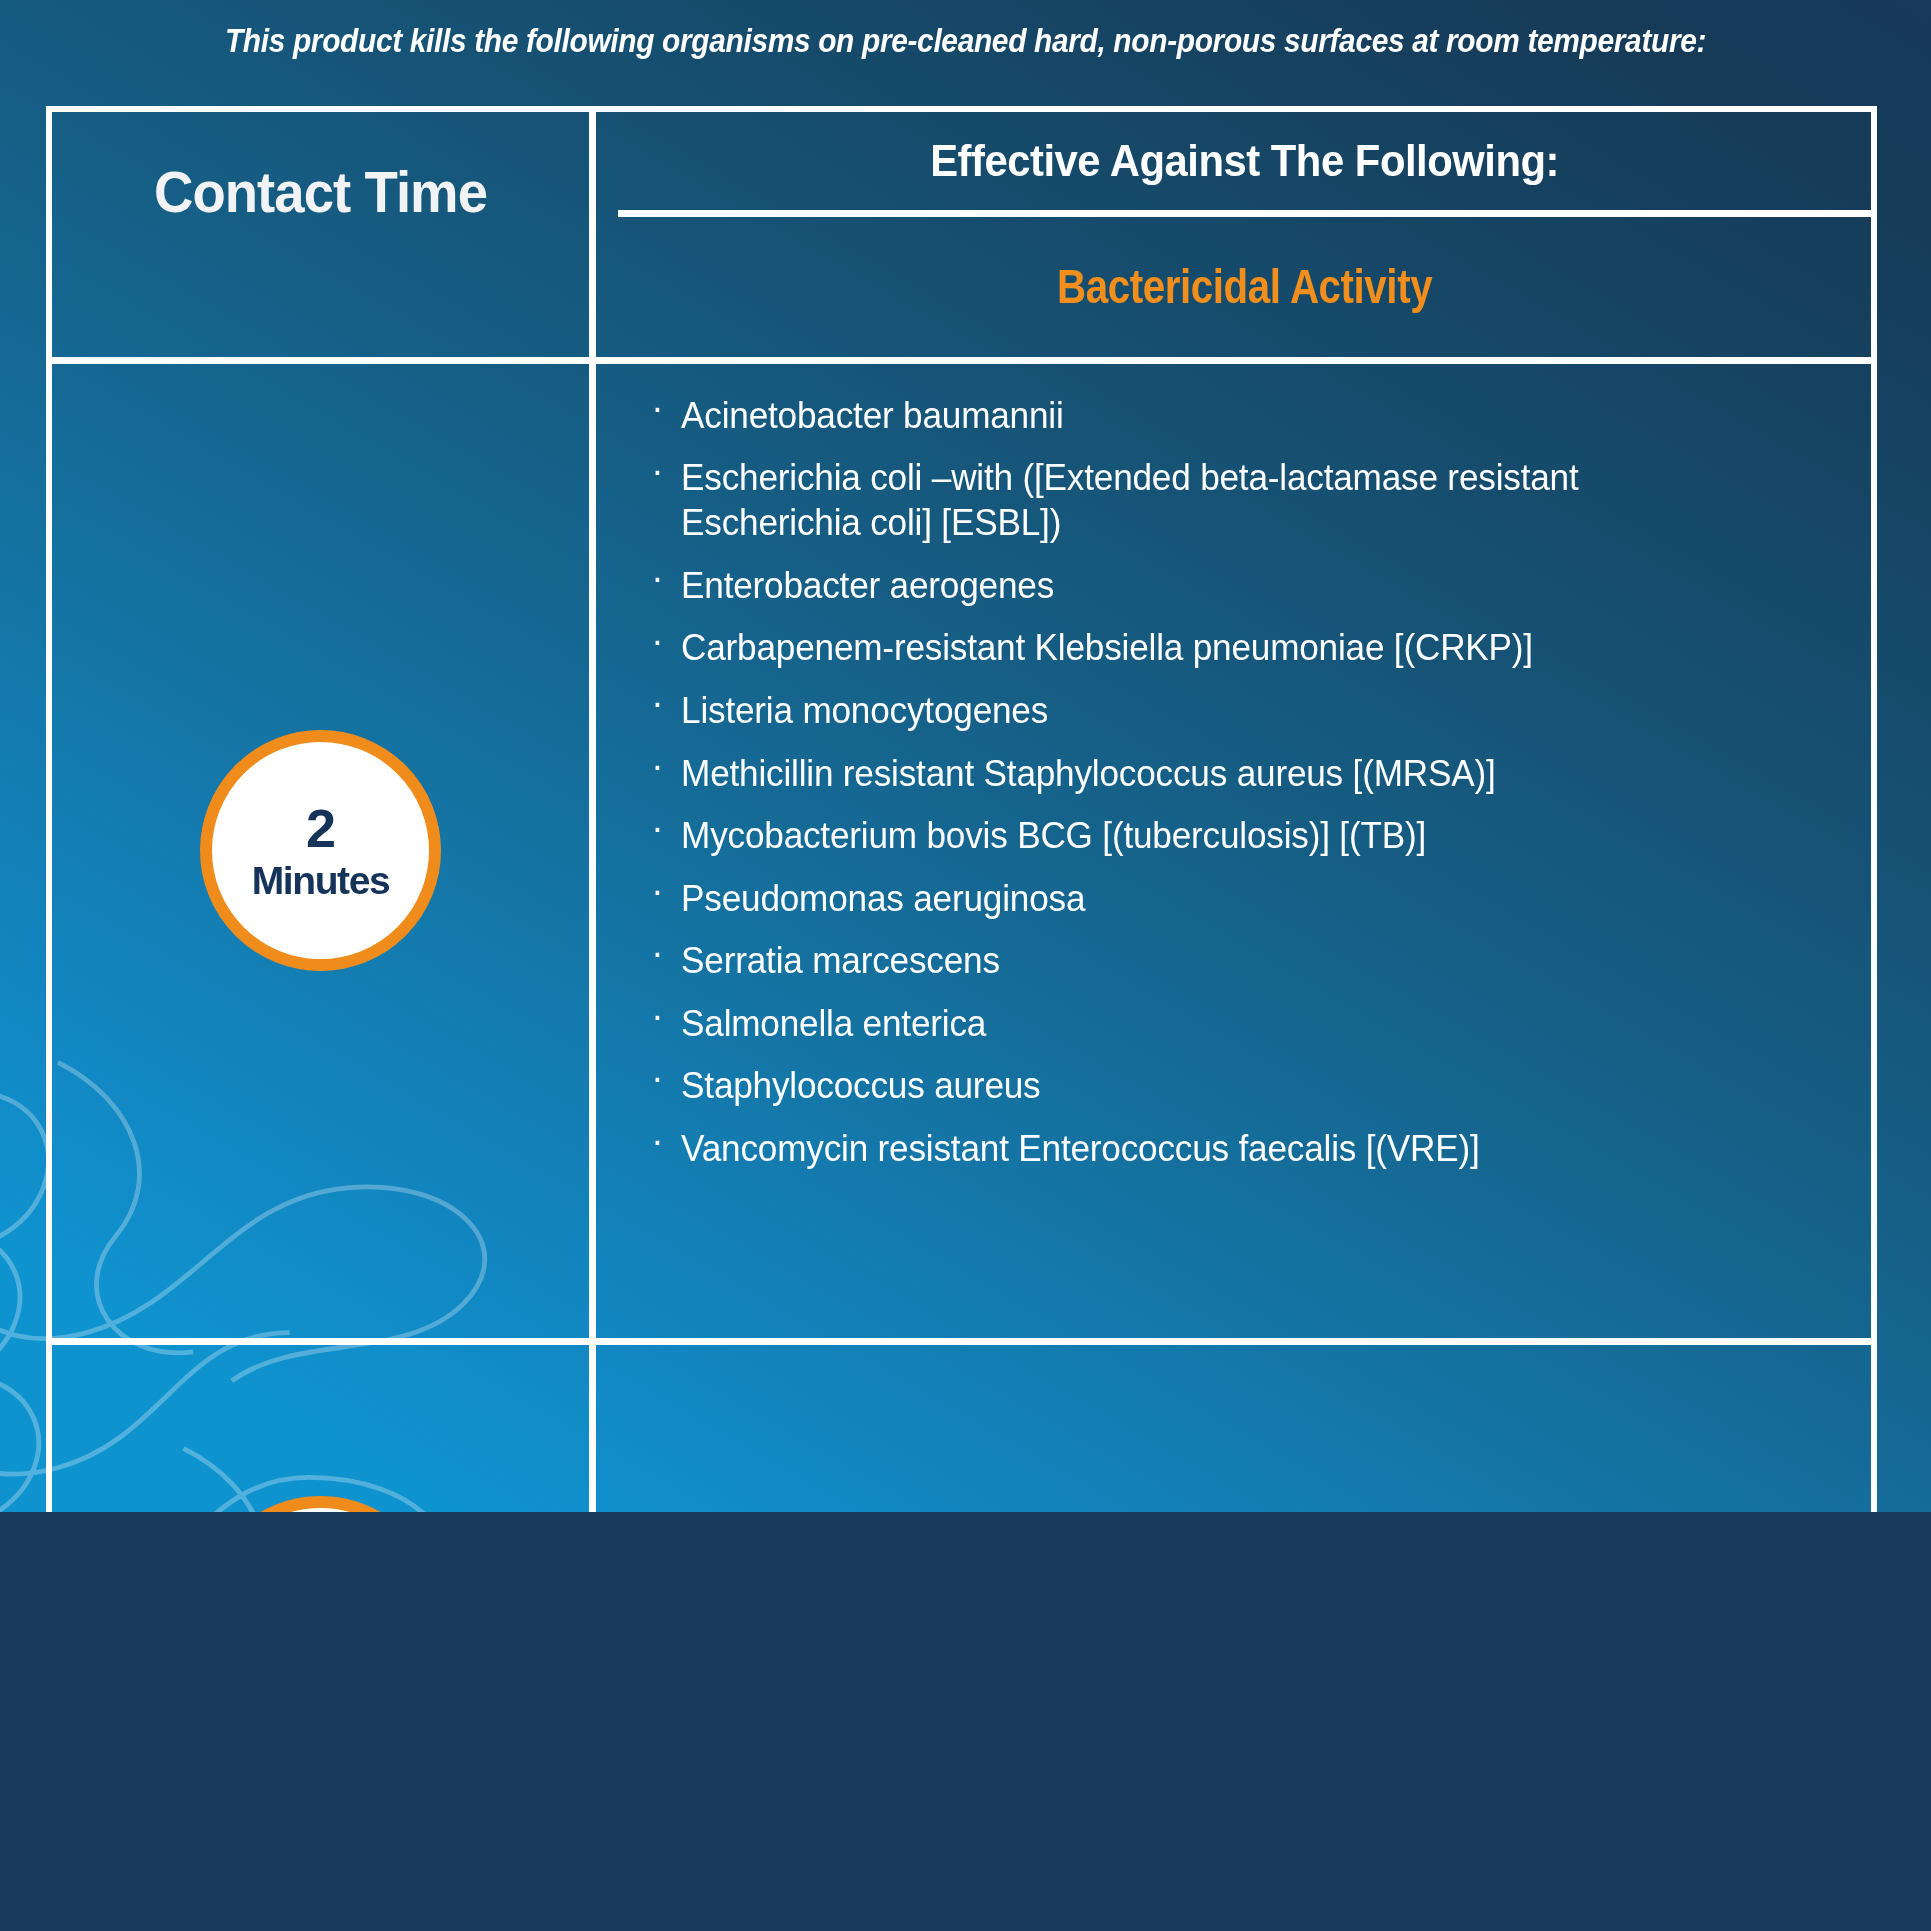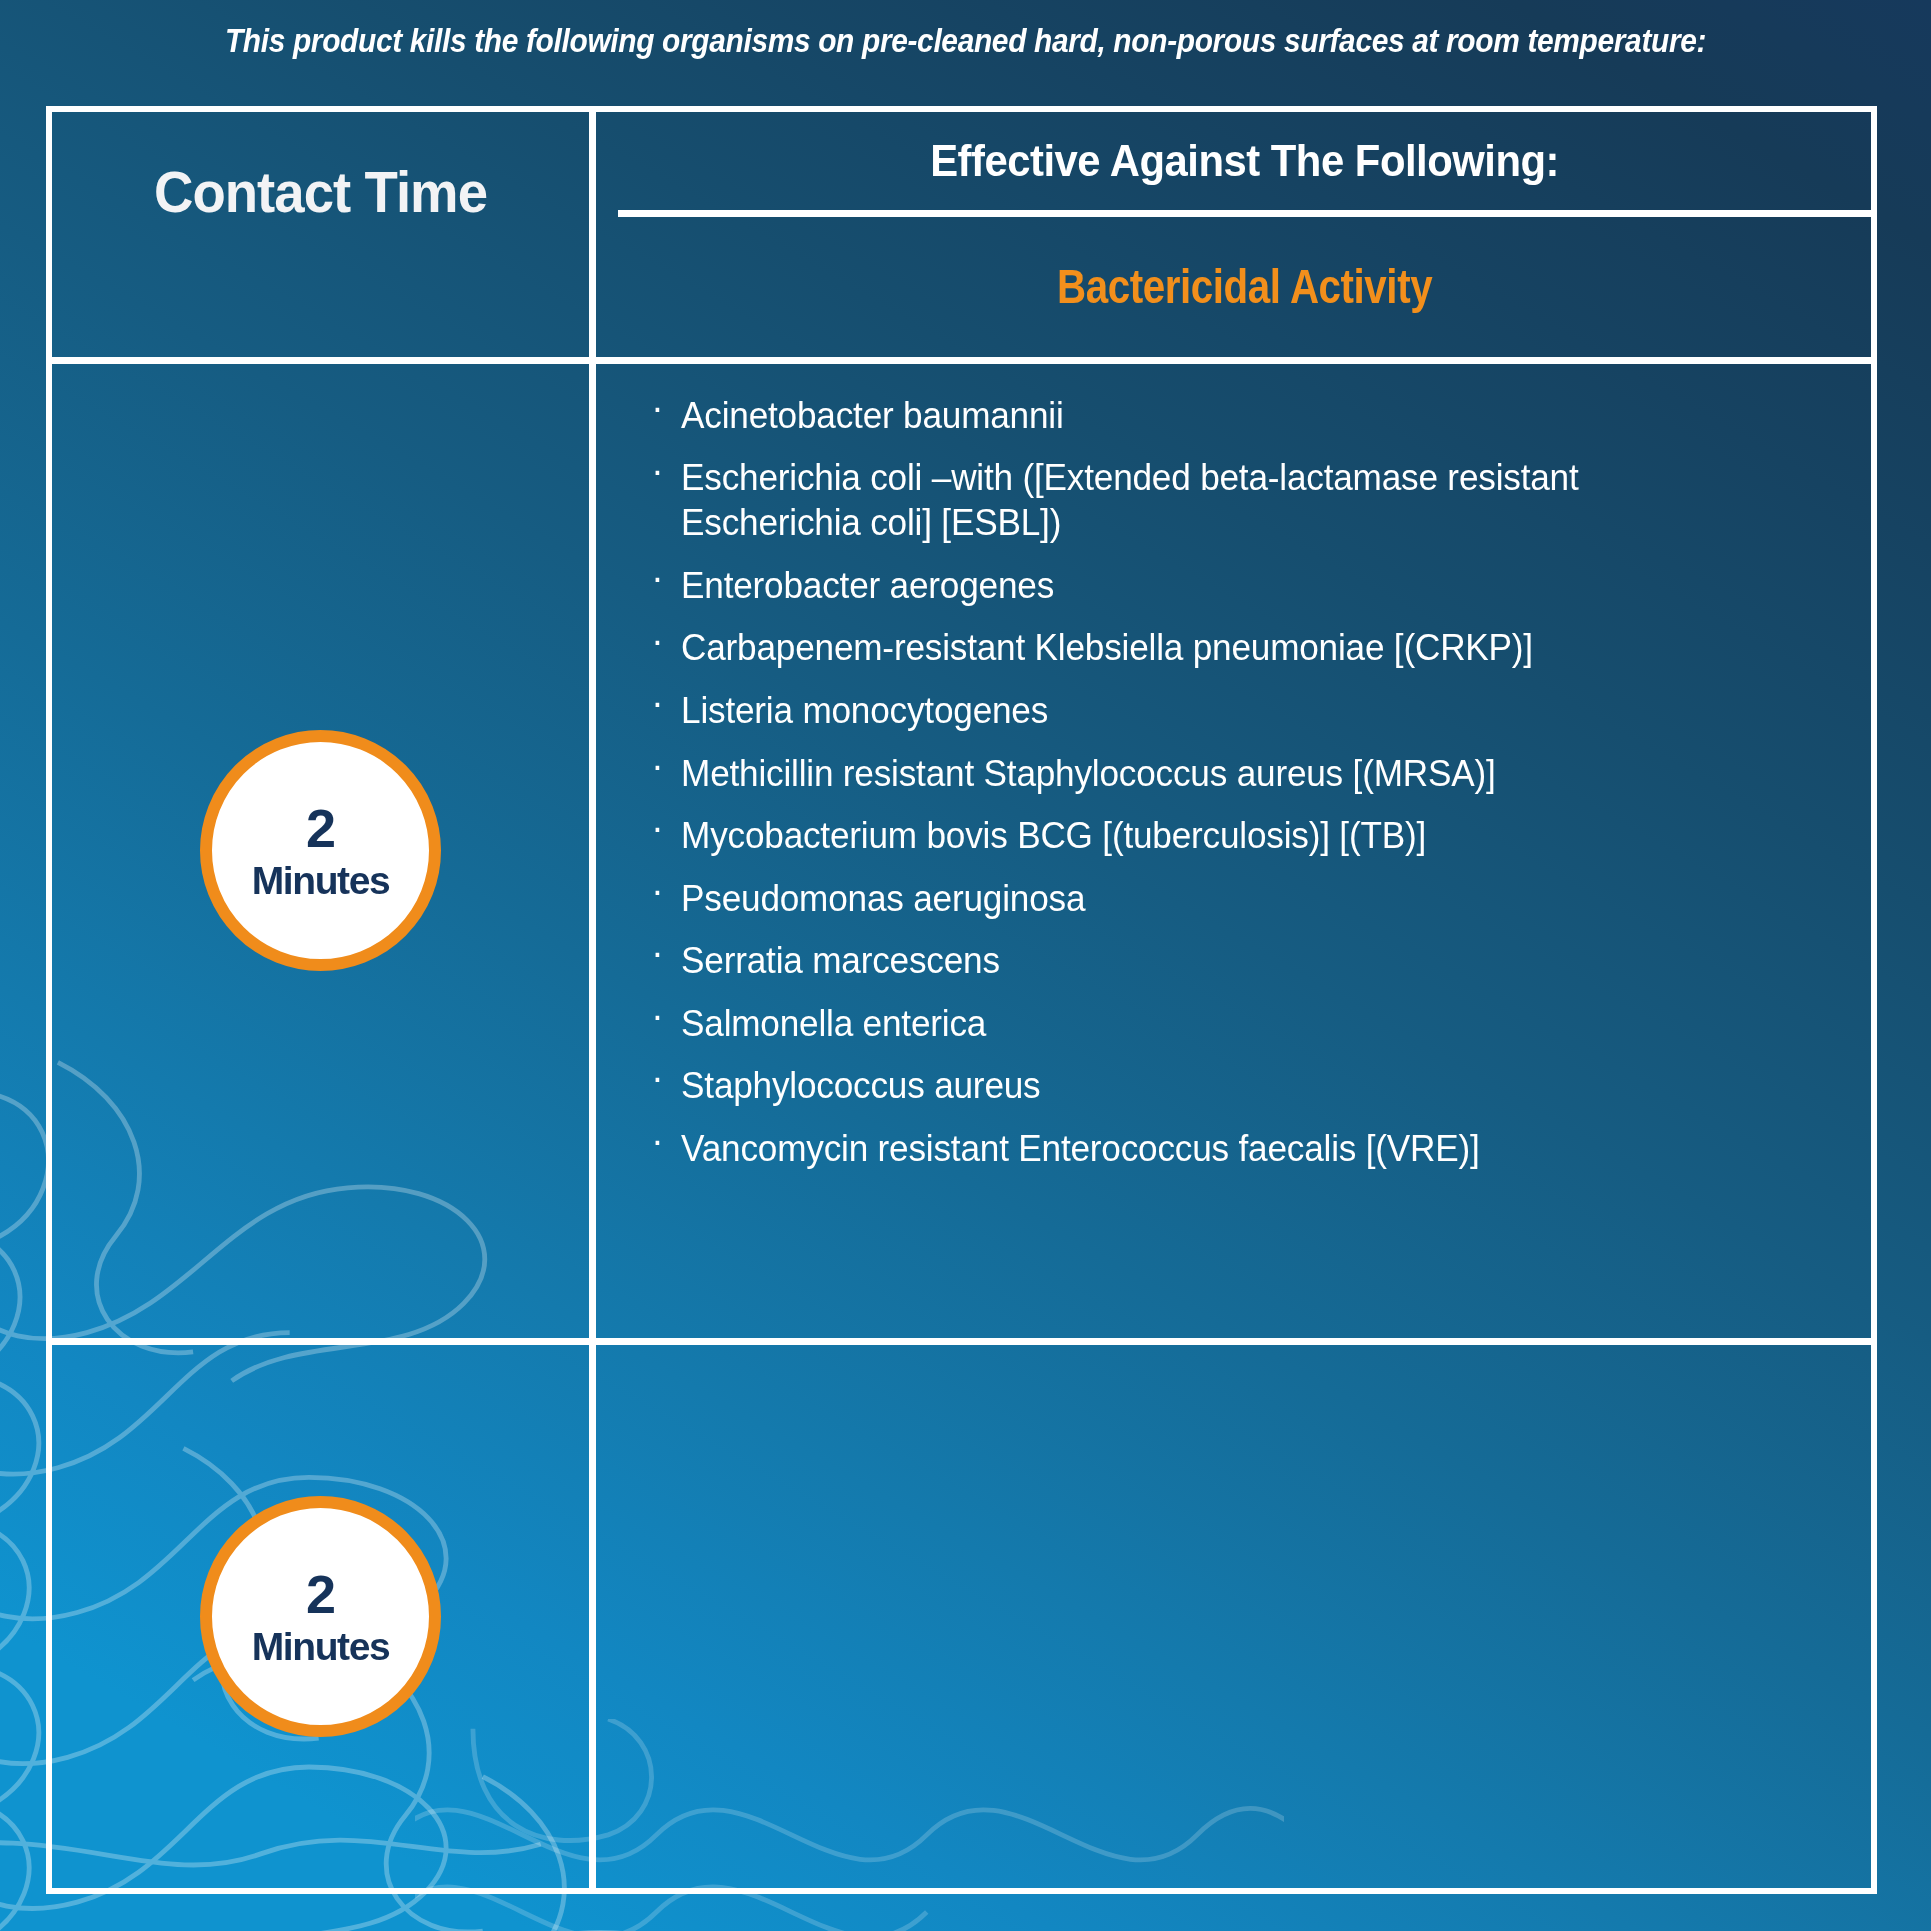--- a/index.html
+++ b/index.html
@@ -10,21 +10,21 @@
     overflow: hidden;
   }
   body {
     font-family: "Liberation Sans", sans-serif;
     background: #16395c;
   }
 
   #root {
     position: relative;
     width: 1931px;
-    height: 1931px;
+    height: 1512px;
     overflow: hidden;
     
     background:
       linear-gradient(30deg,
         #0f93cf 0%,
         #0f93cf 10%,
         #1287c2 20%,
         #147aad 31%,
         #156b97 43%,
         #165c82 56%,

